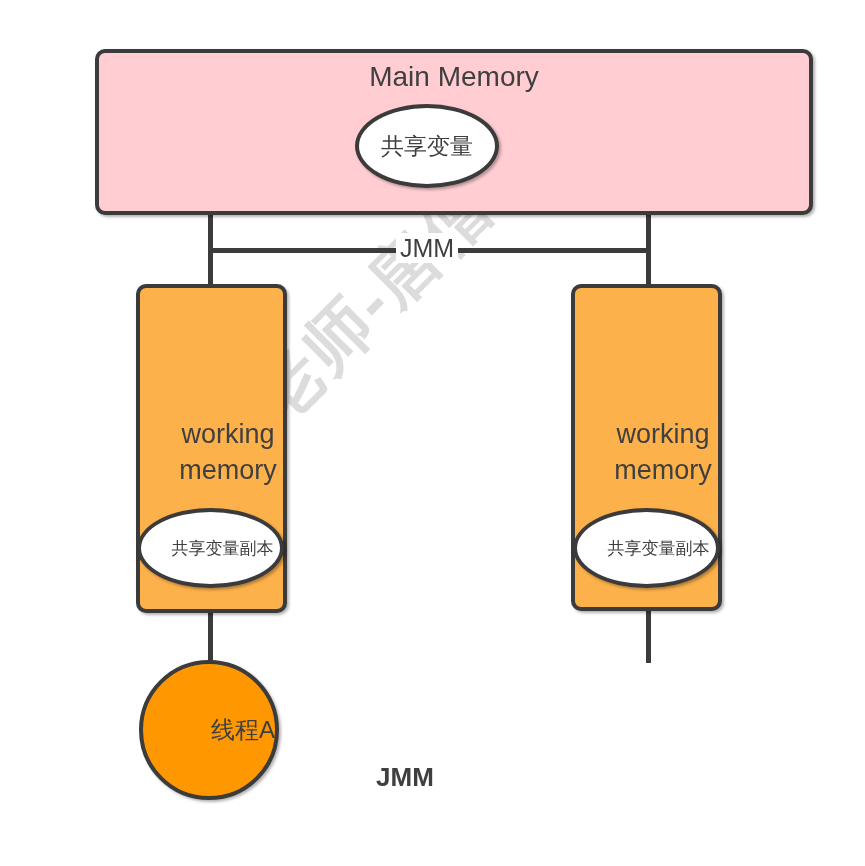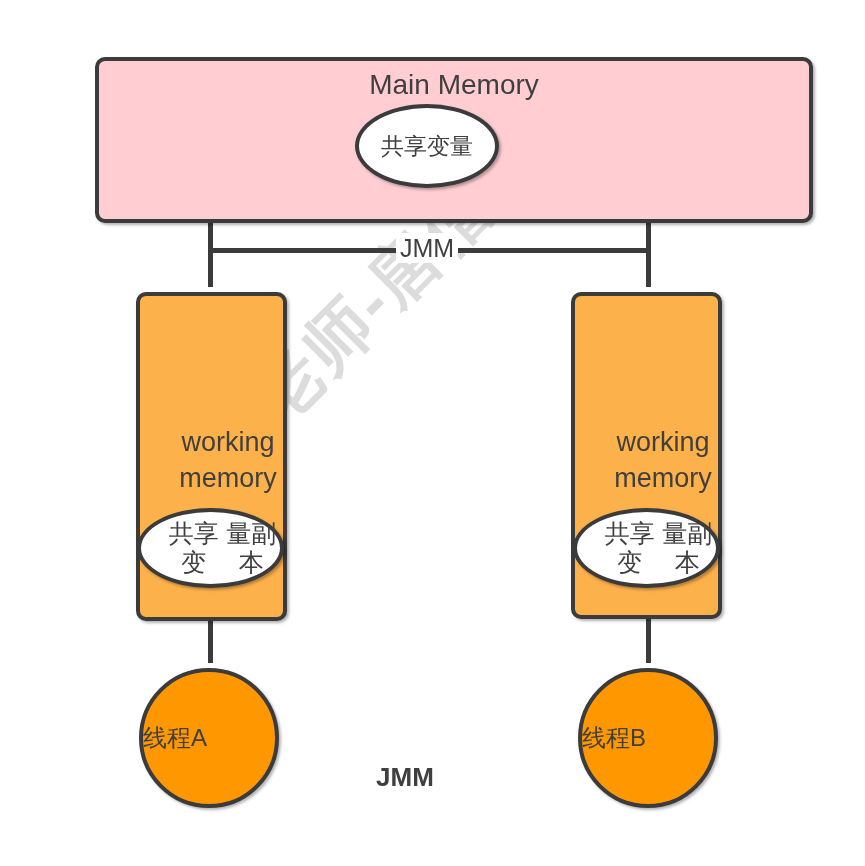--- a/index.html
+++ b/index.html
@@ -20,43 +20,43 @@
   .line.v{width:5px;}
   .line.h{height:5px;}
   #line-left-top{left:208px;top:213px;height:74px;}
   #line-right-top{left:646px;top:213px;height:74px;}
   #line-horizontal{left:208px;top:248px;width:443px;}
   #line-left-bottom{left:208px;top:610px;height:53px;}
   #line-right-bottom{left:646px;top:606px;height:57px;}
 
   
   .shape{position:absolute;box-sizing:border-box;border:4px solid var(--border,#3b3b3b);
-         box-shadow:2px 2px 3px rgba(0,0,0,0.30);z-index:3;color:var(--text,#3f3f3f);margin-top:8px;}
+         box-shadow:2px 2px 3px rgba(0,0,0,0.30);z-index:3;color:var(--text,#3f3f3f);}
   #main-memory-box{left:95px;top:49px;width:718px;height:166px;border-radius:10px;
                    background:var(--pink,#ffcdd2);text-align:center;}
   #main-memory-title{display:block;padding-top:8px;font-size:28px;}
 
   .ellipse{position:absolute;box-sizing:border-box;border:4px solid var(--border,#3b3b3b);
            border-radius:50%;background:#ffffff;display:flex;flex-direction:row;
            align-items:center;justify-content:center;text-align:center;
            box-shadow:2px 2px 3px rgba(0,0,0,0.30);z-index:4;color:var(--text,#3f3f3f);}
   #shared-var-ellipse{left:355px;top:104px;width:144px;height:84px;font-size:23px;line-height:27px;}
-  #copy-ellipse-left,#copy-ellipse-right{width:147px;height:80px;font-size:25px;line-height:29px;top:508px;padding-left:24px;}
+  #copy-ellipse-left,#copy-ellipse-right{width:147px;height:80px;font-size:17px;line-height:29px;top:508px;padding-left:24px;}
   #copy-ellipse-left{left:137px;}
   #copy-ellipse-right{left:573px;}
 
   .wm-box{width:151px;border-radius:10px;background:var(--box_orange,#fdb14b);}
   #working-box-left{left:136px;top:284px;height:329px;}
   #working-box-right{left:571px;top:284px;height:327px;}
   .wm-label{position:absolute;left:0;right:0;top:128px;text-align:center;
             font-size:27px;line-height:36px;color:var(--text,#3f3f3f);padding-left:33px;}
 
   .thread-circle{width:140px;height:140px;border-radius:50%;top:660px;
                  background:var(--circle_orange,#ff9800);
-                 display:flex;align-items:center;justify-content:flex-start;font-size:24px;}
+                 display:flex;align-items:center;justify-content:flex-end;font-size:24px;}
   #thread-circle-left{left:139px;}
   #thread-circle-right{left:578px;}
 
   
   #jmm-top-label{position:absolute;left:396px;top:233px;width:62px;height:30px;
                  background:#ffffff;display:flex;align-items:center;justify-content:center;
                  font-size:25px;color:var(--text,#3f3f3f);z-index:4;}
   #jmm-bottom-label{position:absolute;left:350px;top:762px;width:110px;text-align:center;
                     font-size:26px;font-weight:bold;color:var(--text,#3f3f3f);z-index:2;}
 
@@ -107,19 +107,16 @@
 
   <div class="ellipse" id="copy-ellipse-right">
     <span class="block">共享变</span>
     <span class="block">量副本</span>
   </div>
 
   <div class="shape thread-circle" id="thread-circle-left">
     <span>线程A</span>
   </div>
 
-  <div class="shape thread-circle" id="thread-circle-right">
-    <span>线程B</span>
-  </div>
 
   <div id="jmm-bottom-label">JMM</div>
 
 </div>
 
 </body></html>

